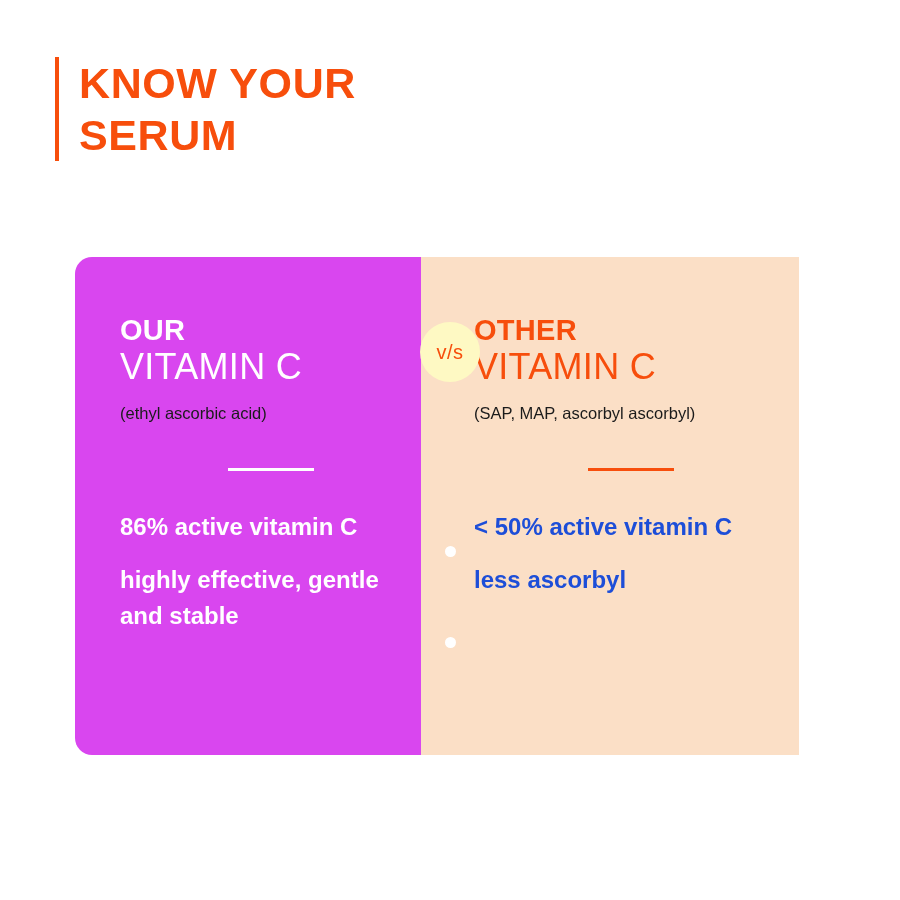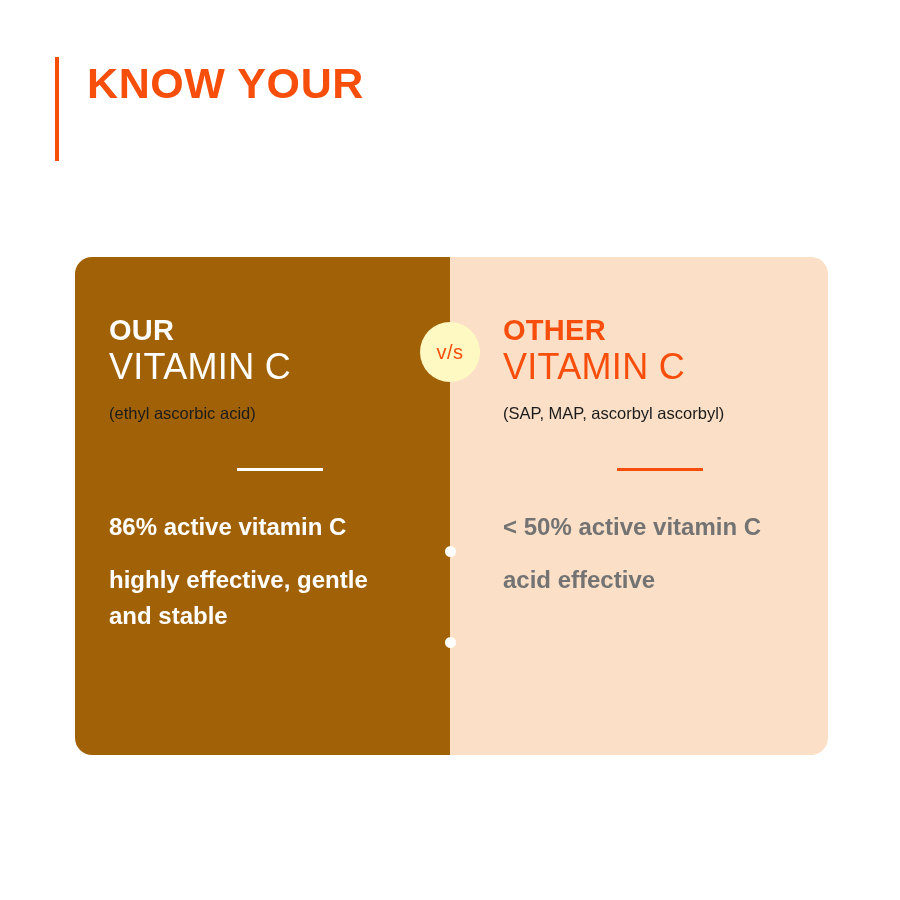--- a/index.html
+++ b/index.html
@@ -23,24 +23,24 @@
     height: 104px;
     display: flex;
     align-items: stretch;
   }
   #heading-rule {
     width: 4px;
     background: #F74E0C;
     flex: 0 0 auto;
   }
   #heading-text {
-    margin-left: 28px;
+    margin-left: 20px;
     display: flex;
     flex-direction: column;
-    justify-content: flex-start;
+    justify-content: flex-end;
   }
   #heading-text .hline {
     color: #F74E0C;
     font-size: 43px;
     font-weight: 700;
     letter-spacing: 0.6px;
     line-height: 52px;
     text-transform: uppercase;
     white-space: nowrap;
   }
@@ -55,23 +55,23 @@
     border-radius: 17px;
     overflow: hidden;
     display: flex;
   }
   .panel {
     position: relative;
     height: 100%;
     box-sizing: border-box;
   }
   #panel-ours {
-    width: 375px;
-    background: #a16207;
-    padding: 55px 0 0 34px;
+    width: 346px;
+    background: #d946ef;
+    padding: 55px 0 0 45px;
   }
   #panel-other {
     width: 378px;
     background: #FBDFC6;
     padding: 55px 11px 0 53px;
   }
 
   
   .brand-strong {
     font-size: 29px;
@@ -118,21 +118,21 @@
     padding: 0;
   }
   .facts li {
     font-size: 24px;
     font-weight: 700;
     line-height: 36px;
     margin-bottom: 17px;
     max-width: 300px;
   }
   #facts-ours li { color: #ffffff; }
-  #facts-other li { color: #737373; }
+  #facts-other li { color: #1d4ed8; }
 
   
   #vs-badge {
     position: absolute;
     left: 420px;
     top: 322px;
     width: 60px;
     height: 60px;
     border-radius: 50%;
     background: #fef9c3;
@@ -156,20 +156,21 @@
   #seam-dot-1 { left: 445px; top: 546px; }
   #seam-dot-2 { left: 445px; top: 637px; }
 </style>
 </head>
 <body>
 
 <div id="heading-block">
   <div id="heading-rule"></div>
   <div id="heading-text">
     <div class="hline">Know Your</div>
+    <div class="hline">Serum</div>
   </div>
 </div>
 
 <div id="compare-card">
 
   <div class="panel" id="panel-ours">
     <p class="brand-strong">Our</p>
     <p class="brand-light">Vitamin C</p>
     <p class="sub-note">(ethyl ascorbic acid)</p>
     <hr class="mini-rule" id="rule-ours">
@@ -179,21 +180,21 @@
     </ul>
   </div>
 
   <div class="panel" id="panel-other">
     <p class="brand-strong">Other</p>
     <p class="brand-light">Vitamin C</p>
     <p class="sub-note">(SAP, MAP, ascorbyl ascorbyl)</p>
     <hr class="mini-rule" id="rule-other">
     <ul class="facts" id="facts-other">
       <li>&lt; 50% active vitamin C</li>
-      <li>acid effective</li>
+      <li>less ascorbyl</li>
     </ul>
   </div>
 </div>
 
 <div id="vs-badge">
   <span>v/s</span>
 </div>
 <div class="seam-dot" id="seam-dot-1"></div>
 <div class="seam-dot" id="seam-dot-2"></div>
 

